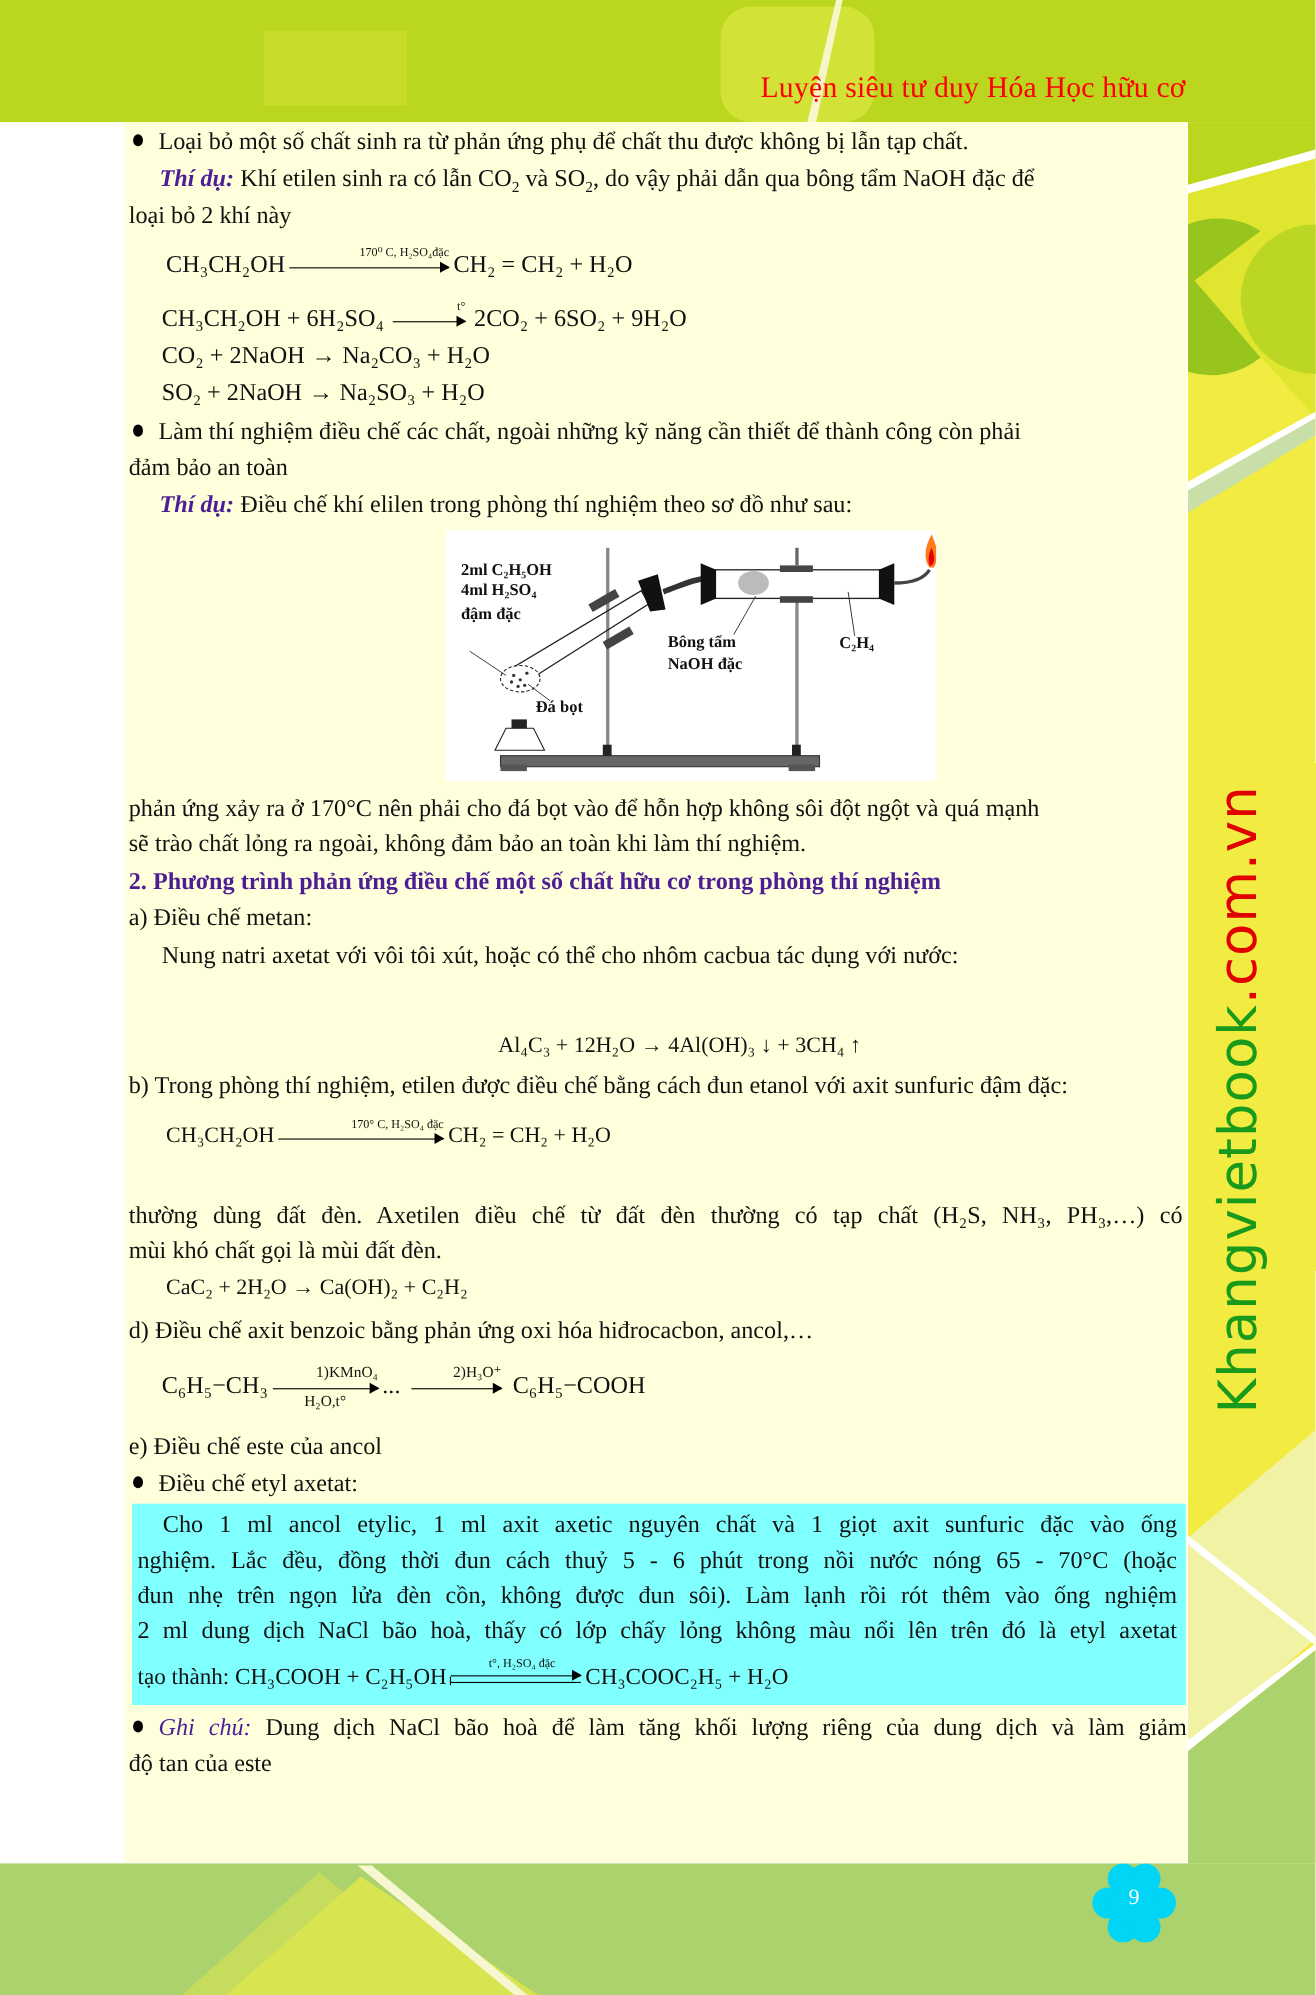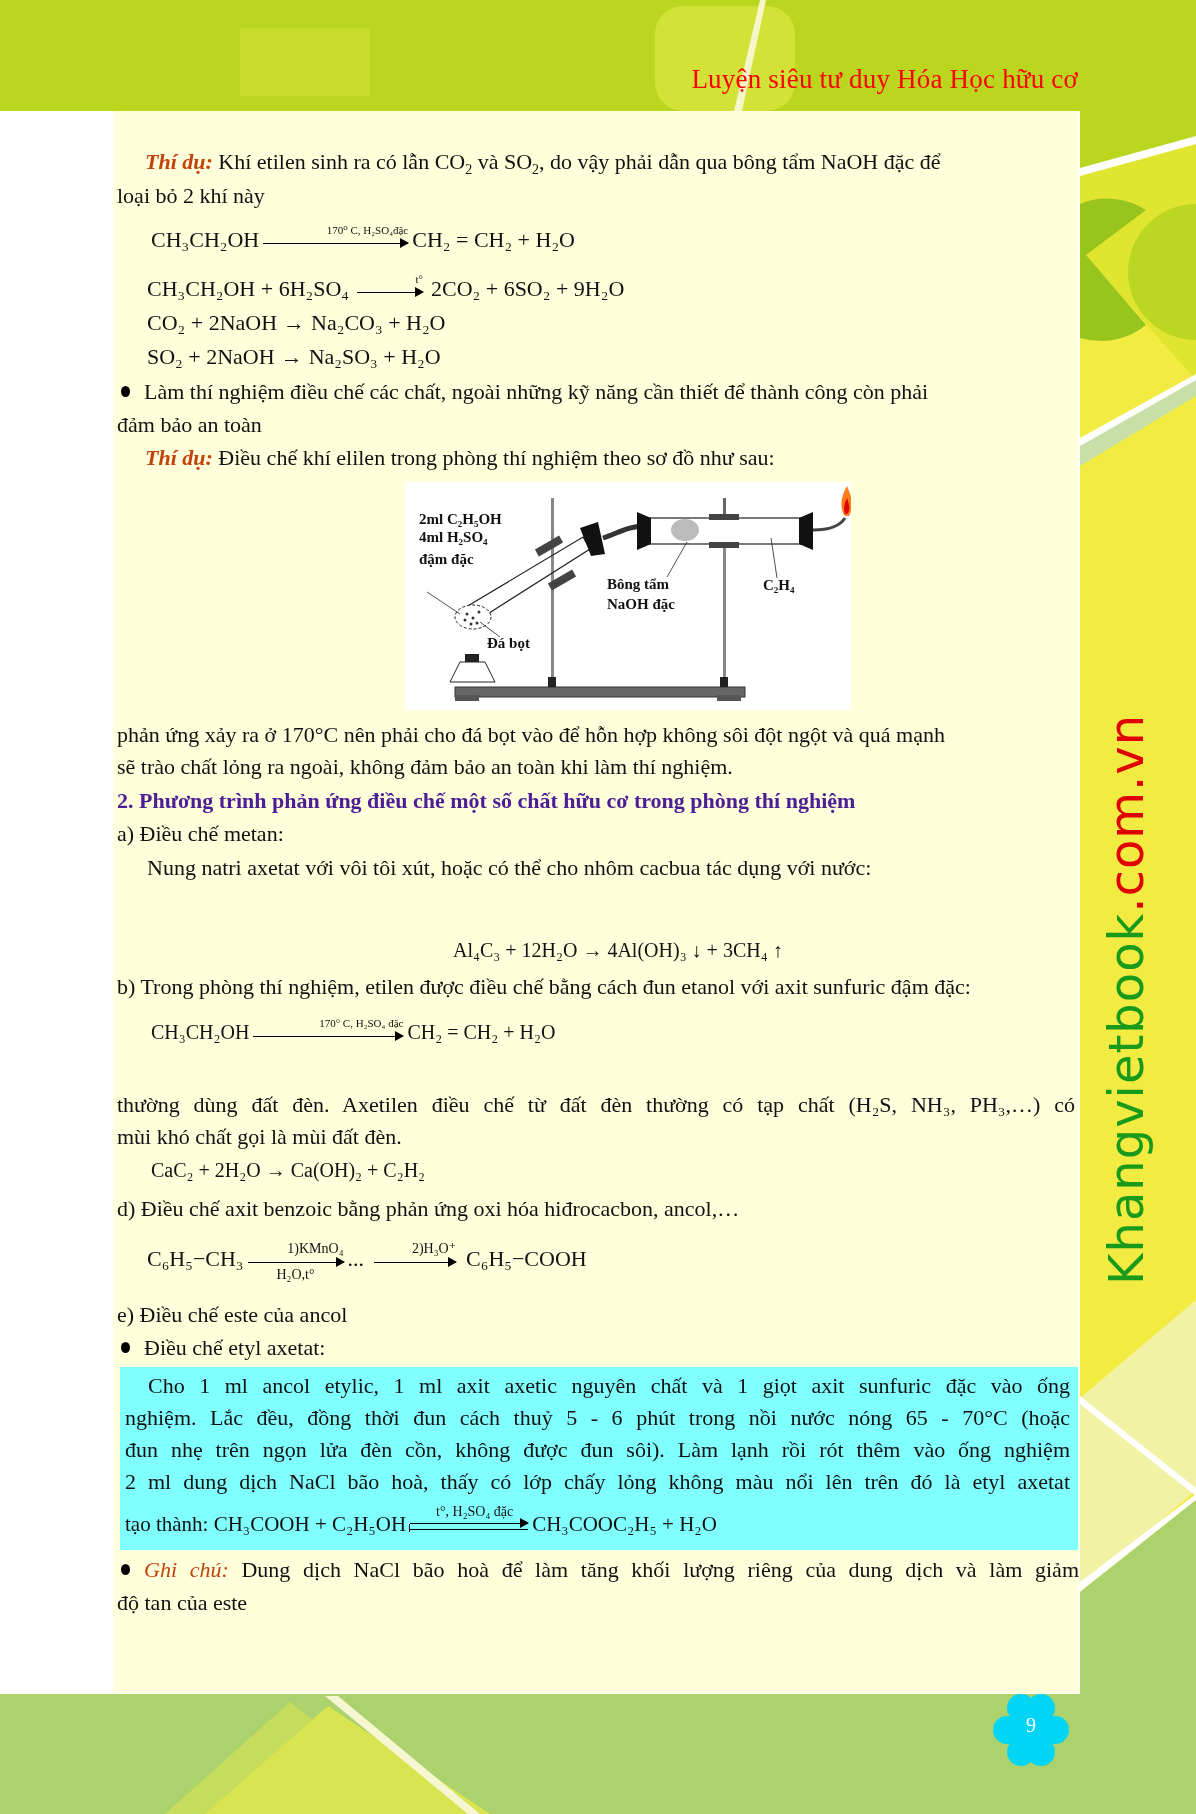--- a/index.html
+++ b/index.html
@@ -5,37 +5,37 @@
   html, body { margin:0; padding:0; }
   body { width:1196px; height:1814px; position:relative; overflow:hidden; background:#ffffff;
          font-family:"Liberation Serif","DejaVu Serif",serif; color:#111; }
   .bg { position:absolute; left:0; top:0; width:1196px; height:1814px; }
   #header-title { position:absolute; right:118px; top:64px; font-size:27px; color:#ff0000;
                   font-family:"Liberation Serif",serif; white-space:nowrap; letter-spacing:0.2px; }
   #panel { position:absolute; left:113px; top:111px; width:966px; height:1582px; background:#ffffdc; }
   .ln { position:absolute; left:0; font-size:22px; line-height:26px; white-space:nowrap; }
   .bullet { display:inline-block; width:9px; height:11px; border-radius:50%; background:#000;
             margin-right:14px; vertical-align:middle; position:relative; top:-2px; }
-  .red-it { color:#c2410c; font-style:italic; font-weight:bold; }
+  .red-it { color:#4c1d95; font-style:italic; font-weight:bold; }
   .red-head { color:#4c1d95; font-weight:bold; }
   .eq { position:absolute; font-size:22px; line-height:26px; white-space:nowrap; }
   .arrow { display:inline-block; position:relative; vertical-align:middle; margin:0 4px; }
   .arrow .shaft { display:block; height:0; border-top:1.5px solid #000; position:relative; top:2px; }
   .arrow .shaft::after { content:""; position:absolute; right:-1px; top:-6px; width:0; height:0;
      border-left:9px solid #000; border-top:5px solid transparent; border-bottom:5px solid transparent; }
   .arrow .cond { position:absolute; bottom:6px; left:0; right:0; text-align:right; font-size:11px; line-height:12px; }
   .arrow .under { position:absolute; top:8px; left:0; right:0; text-align:center; font-size:14px; line-height:14px; }
   .eqarrow { display:inline-block; font-size:22px; margin:0 6px; }
   .rev { display:inline-block; position:relative; vertical-align:middle; width:118px; margin:0 4px; }
   .rev .top { display:block; border-top:1.5px solid #000; position:relative; }
   .rev .top::after { content:""; position:absolute; right:-1px; top:-6px; border-left:9px solid #000; border-top:5px solid transparent; border-bottom:5px solid transparent; }
   .rev .bot { display:block; border-top:1.5px solid #000; position:relative; margin-top:5px; width:100%; }
   .rev .bot::before { content:""; position:absolute; left:-1px; top:-6px; border-right:0; border-left:0;
      width:8px; height:8px; border-left:1.5px solid #000; transform:none; }
-  .rev .cond { position:absolute; bottom:12px; left:11px; right:0; text-align:center; font-size:14px; line-height:12px; }
+  .rev .cond { position:absolute; bottom:12px; left:11px; right:0; text-align:center; font-size:11px; line-height:12px; }
   #diagram { position:absolute; left:292px; top:371px; width:446px; height:228px; background:#ffffff; }
   #cyan-box { position:absolute; left:7px; top:1256px; width:958px; height:183px; background:#80ffff; }
   .cy { position:absolute; left:5px; font-size:22px; line-height:26px; white-space:nowrap; }
   #watermark { position:absolute; left:1098px; top:1285px; transform:rotate(-90deg); transform-origin:left top;
                font-family:"DejaVu Sans","Liberation Sans",sans-serif; font-size:48px; letter-spacing:1px; white-space:nowrap; }
   #watermark .g { color:#1a9a1a; }
   #watermark .r { color:#e00000; }
   #page-num-badge { position:absolute; left:991px; top:1694px; width:80px; height:72px; }
   #page-num { position:absolute; left:0; top:20px; width:80px; text-align:center; color:#fff; font-size:20px; font-family:"Liberation Serif",serif; }
   .just { text-align:justify; text-align-last:justify; width:958px; }
@@ -66,20 +66,23 @@
   <rect x="0" y="1694" width="1196" height="120" fill="#abd26c"></rect>
   <polygon points="165,1814 290,1702 430,1814" fill="#c6dc5c"></polygon>
   <polygon points="205,1814 328,1706 490,1814" fill="#d8e450"></polygon>
   <polygon points="325,1696 338,1696 480,1814 468,1814" fill="#f6f6d0"></polygon>
 </svg>
 
 <div id="header-title">Luyện siêu tư duy Hóa Học hữu cơ</div>
 
 <div id="panel">
 
+  <div class="ln" style="top:4px;left:8px;">
+    <span class="bullet"></span><span>Loại bỏ một số chất sinh ra từ phản ứng phụ để chất thu được không bị lẫn tạp chất.</span>
+  </div>
 
   <div class="ln" style="top:38px;left:32px;">
     <span class="red-it">Thí dụ:</span><span> Khí etilen sinh ra có lẫn CO</span><sub style="font-size:14px">2</sub><span> và SO</span><sub style="font-size:14px">2</sub><span>, do vậy phải dẫn qua bông tẩm NaOH đặc để</span>
   </div>
   <div class="ln" style="top:72px;left:4px;">loại bỏ 2 khí này</div>
 
   <div class="eq" style="top:116px;left:38px;">
     <span>CH₃CH₂OH</span><span class="arrow" style="width:145px"><span class="cond">170⁰ C, H₂SO₄đặc</span><span class="shaft"></span></span><span>CH₂ = CH₂ + H₂O</span>
   </div>
 

